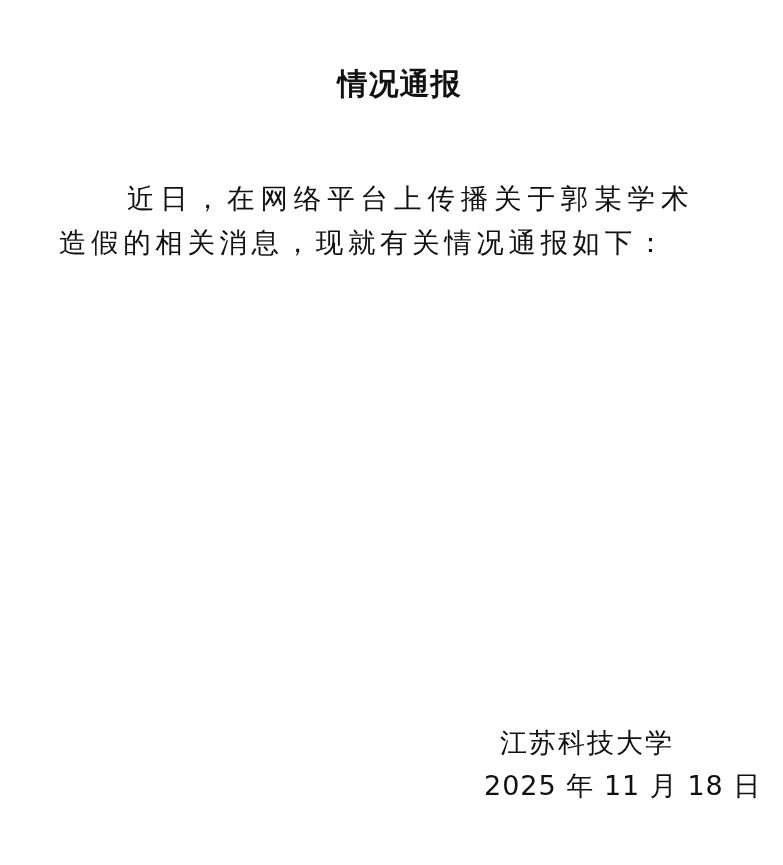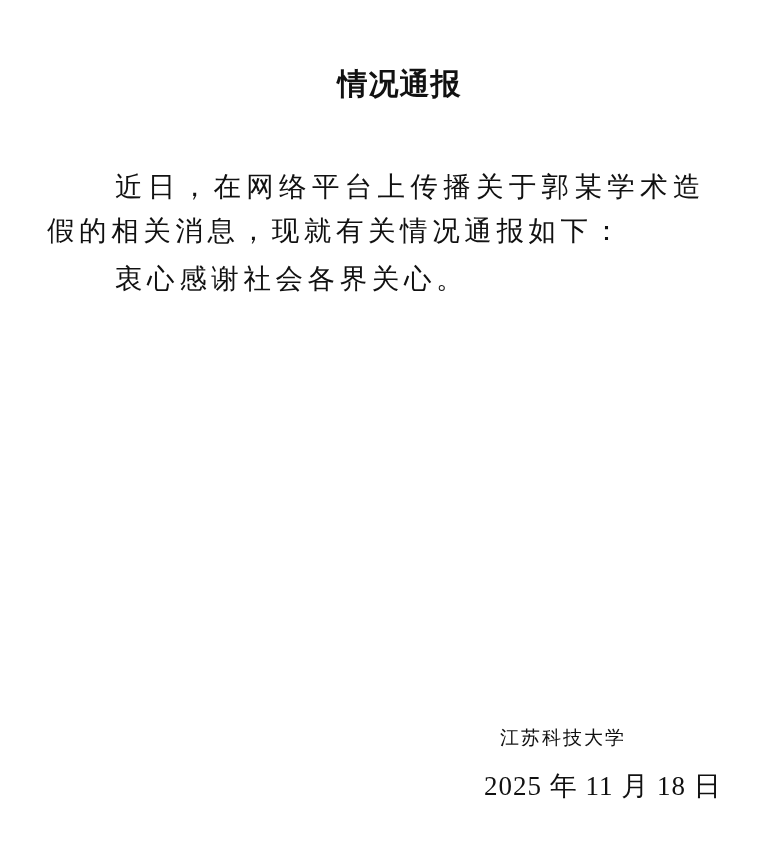--- a/index.html
+++ b/index.html
@@ -3,28 +3,27 @@
   <meta charset="utf-8">
   <style>
     html, body { margin: 0; padding: 0; background: #ffffff; }
     body { width: 783px; height: 865px; position: relative; overflow: hidden;
            font-family: "DejaVu Sans", "Liberation Sans", sans-serif; color: #111111; }
     .title { position: absolute; top: 64px; left: 8px; width: 783px; text-align: center;
              font-size: 30px; font-weight: bold; letter-spacing: 1px; }
     .body-text { position: absolute; left: 43px; top: 160px; width: 666px;
                  font-size: 27.5px; line-height: 44.2px; letter-spacing: 4.6px;
                  text-align: justify; }
-    .para { margin: 4px; text-indent: 68px; }
-    .signature { position: absolute; top: 725px; left: 500px; font-size: 19px; letter-spacing: 2px; }
-    .date { position: absolute; top: 768px; left: 484px; font-size: 27px; letter-spacing: 1px; font-family: Liberation Serif, serif; }
+    .para { margin: 16px; text-indent: 68px; }
+    .signature { position: absolute; top: 725px; left: 500px; font-size: 27px; letter-spacing: 2px; }
+    .date { position: absolute; top: 768px; left: 484px; font-size: 27px; letter-spacing: 1px; }
   </style>
 </head>
 <body>
 
 <div class="title">情况通报</div>
 
 <div class="body-text">
   <p class="para">近日，在网络平台上传播关于郭某学术造假的相关消息，现就有关情况通报如下：</p>
-  <p class="para">衷心感谢社会各界关心。</p>
 </div>
 
 <div class="signature">江苏科技大学</div>
 <div class="date">2025 年 11 月 18 日</div>
 
 </body></html>

